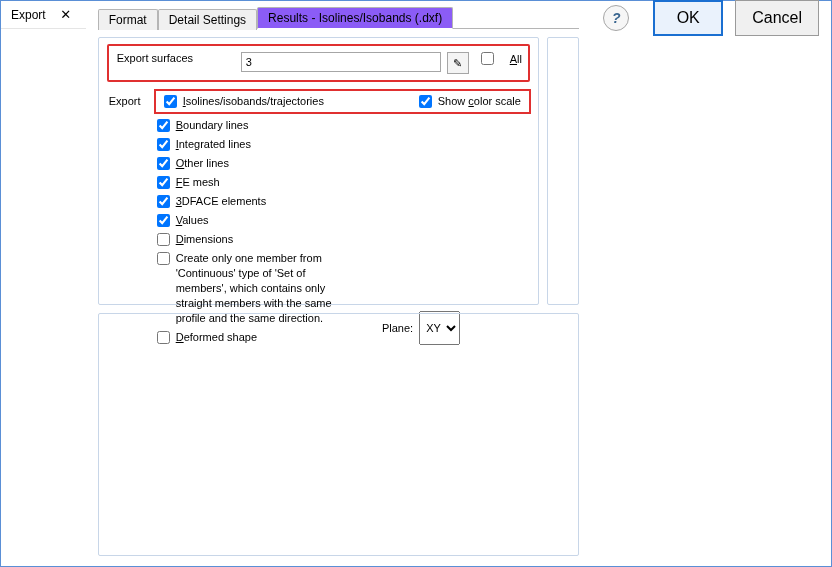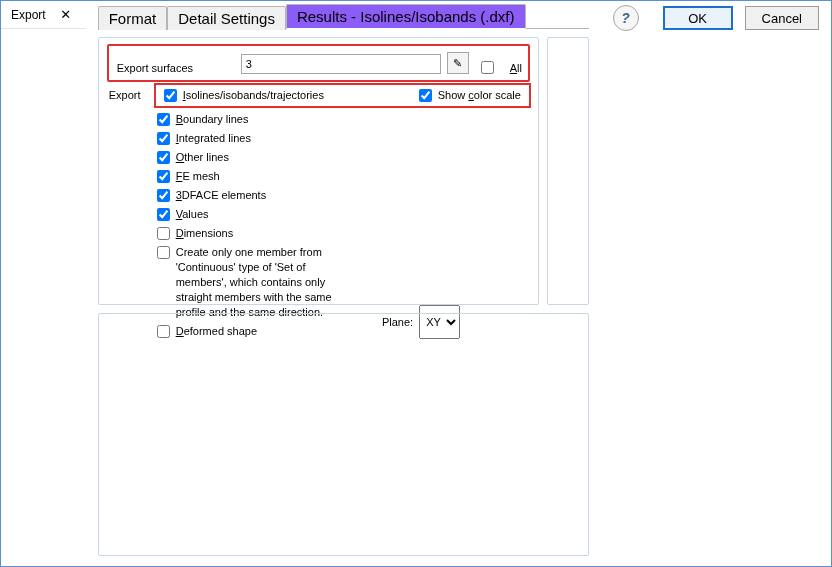--- a/index.html
+++ b/index.html
@@ -47,21 +47,21 @@
     align-items:flex-end;
     height: 22px;
     position: relative;
   }
   .tab {
     padding: 3px 10px 3px 10px;
     border: 1px solid #b5b5b5;
     border-bottom: none;
     background:#f0f0f0;
     margin-right: 0px;
-    font-size: 15px;
+    font-size: 12px;
     cursor:pointer;
     position:relative;
     top:1px;
     border-radius: 2px 2px 0 0;
   }
   .tab.active {
     background:#8b5cf6;
     border-color:#b5b5b5;
     border-bottom:1px solid #fff;
     top:0;
@@ -89,25 +89,25 @@
   }
   .panel.left { flex: 0 0 438px; }
   .panel.right { flex:1; }
   .panel.wide {
     margin-top:8px;
     flex:1;
   }
 
   .surfaces-row {
     display:flex;
-    align-items:flex-end;
+    align-items:flex-start;
     gap:6px;
     border:2px solid #e03030;
     padding:6px 6px;
-    margin:-2px -2px 4px -2px;
+    margin:-2px -2px 10px -2px;
     border-radius:2px;
   }
   .surfaces-row .lbl { width:120px; padding-left:2px; }
   .surfaces-row input[type=text]{
     flex:0 0 200px;
     height:20px;
     padding:1px 4px;
     border:1px solid #a6a6a6;
     font-size:11px;
   }
@@ -152,22 +152,22 @@
     gap:12px;
   }
   .helpbtn {
     width:26px;height:26px;border:1px solid #a6a6a6;border-radius:50%;
     display:flex;align-items:center;justify-content:center;
     color:#39658f;font-style:italic;font-weight:bold;font-size:14px;
     background:#f6f6f6;cursor:pointer;
   }
   .spacer { flex:1; }
   .btn {
-    min-width:70px;height:24px;border:1px solid #9a9a9a;background:#f0f0f0;
-    cursor:pointer;font-size:13px;padding:0 16px;
+    min-width:70px;height:36px;border:1px solid #9a9a9a;background:#f0f0f0;
+    cursor:pointer;font-size:16px;padding:0 16px;
   }
   .btn.primary { border:2px solid #1a6fd1; background:#eaf2fc;}
   .underline { text-decoration: underline; }
 </style>
 </head>
 <body>
 
 <div class="window">
   <div class="titlebar">
     <div class="title">Export</div>

